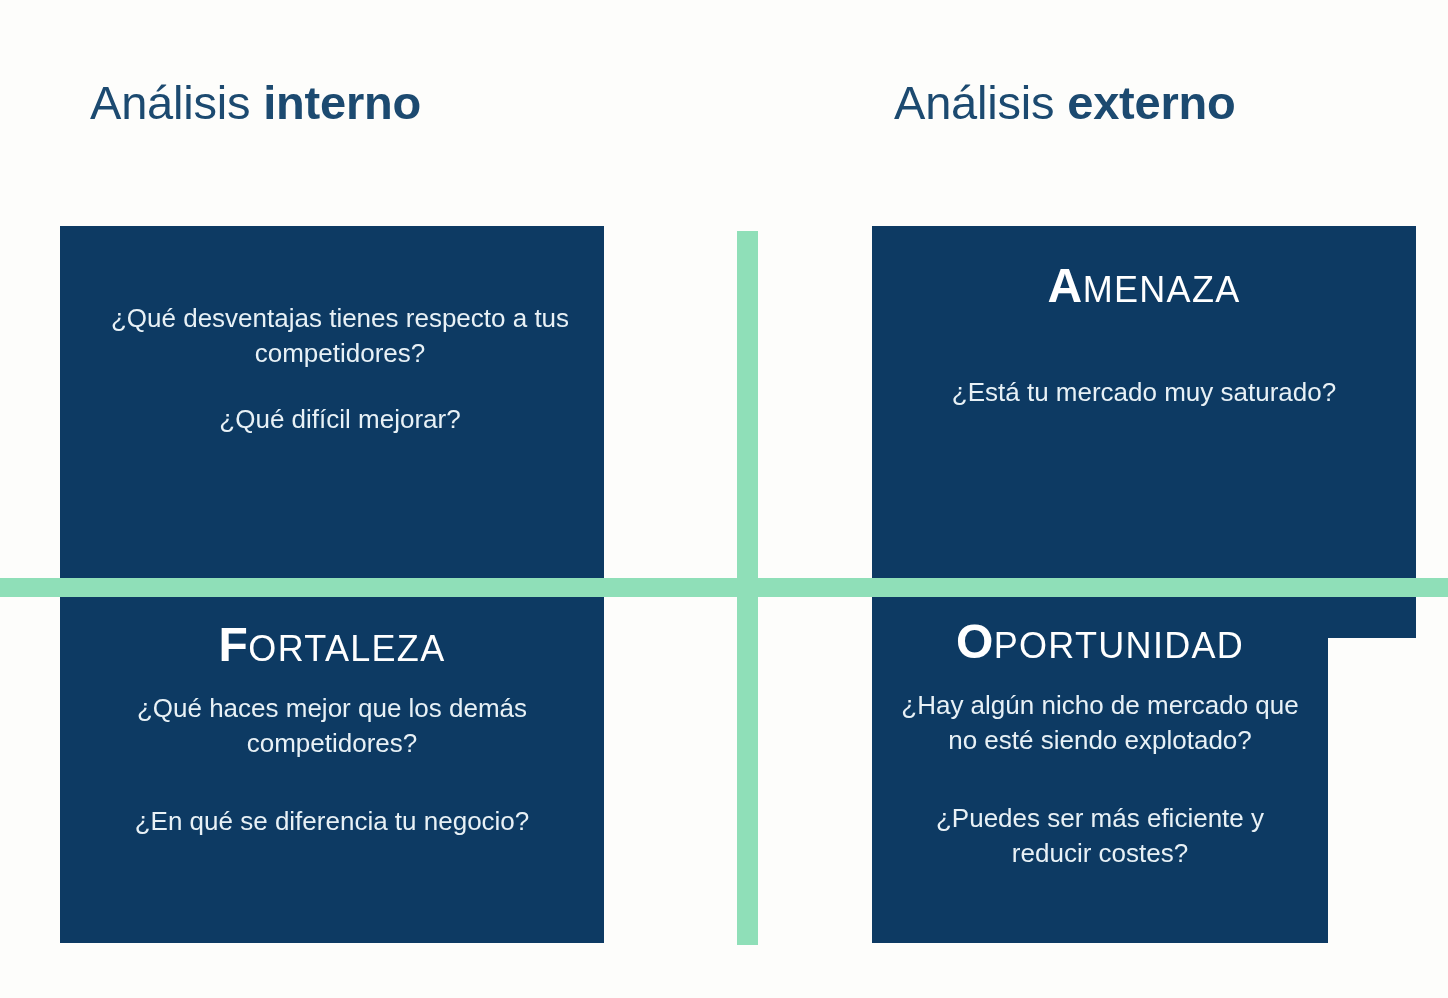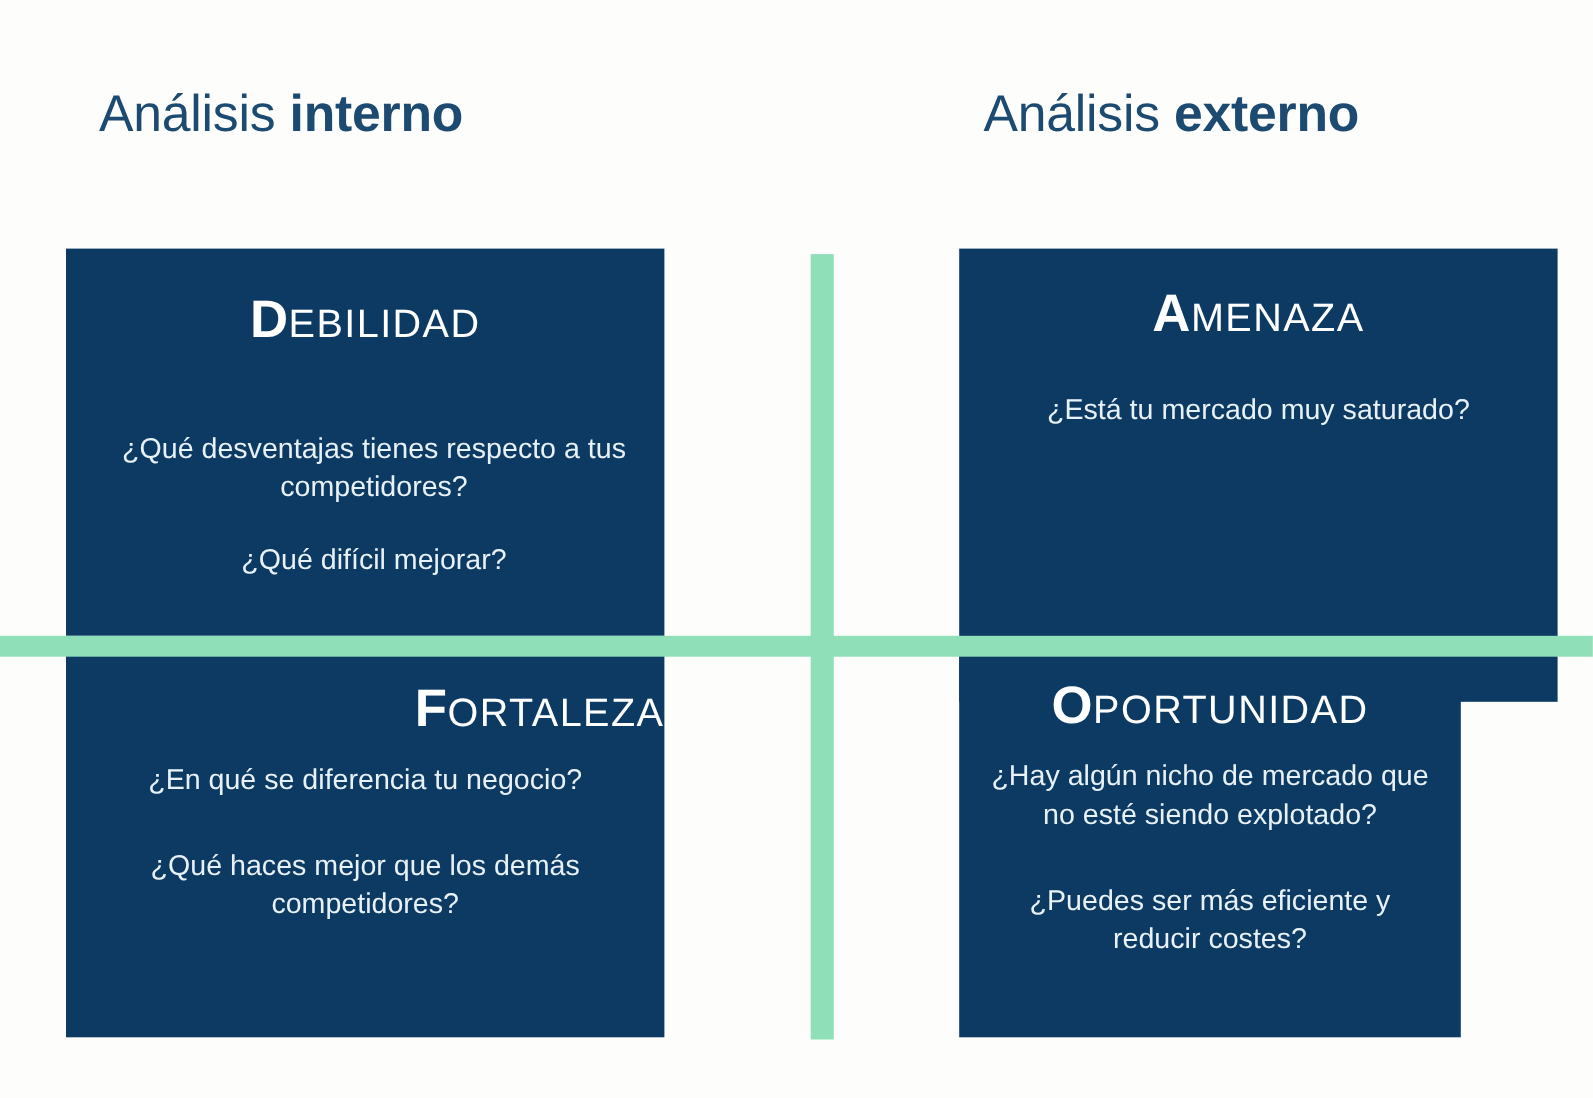--- a/index.html
+++ b/index.html
@@ -95,68 +95,65 @@
     color: #e8f1f6;
     padding: 0 24px;
   }
   .q-body .qline + .qline { margin-top: 31px; }
 
   
   #quadrant-weakness .q-title    { margin-top: 41px; }
   #quadrant-weakness .q-body     { margin-top: 75px; padding-left: 40px; }
 
   #quadrant-threat .q-title      { margin-top: 36px; }
-  #quadrant-threat .q-body       { margin-top: 45px; }
+  #quadrant-threat .q-body       { margin-top: 65px; }
 
-  #quadrant-strength .q-title    { margin-top: 25px; text-align: right; }
+  #quadrant-strength .q-title    { margin-top: 25px; }
   #quadrant-strength .q-body     { margin-top: 22px; }
   #quadrant-strength .q-body .qline + .qline { margin-top: 43px; }
 
   #quadrant-opportunity .q-title { margin-top: 22px; }
   #quadrant-opportunity .q-body  { margin-top: 22px; }
   #quadrant-opportunity .q-body .qline + .qline { margin-top: 43px; }
 </style>
 </head>
 <body>
 
 <div class="headings">
   <div class="heading" id="heading-internal">
     <span class="reg">Análisis </span><span class="bold">interno</span>
   </div>
   <div class="heading" id="heading-external">
     <span class="reg">Análisis </span><span class="bold">externo</span>
   </div>
 </div>
 
 <div class="quadrant" id="quadrant-weakness">
-  <div class="q-title">
-    <span class="initial">D</span><span class="rest">EBILIDAD</span>
-  </div>
   <div class="q-body">
     <div class="qline">¿Qué desventajas tienes respecto a tus competidores?</div>
     <div class="qline">¿Qué difícil mejorar?</div>
   </div>
 </div>
 
 <div class="quadrant" id="quadrant-threat">
   <div class="q-title">
     <span class="initial">A</span><span class="rest">MENAZA</span>
   </div>
   <div class="q-body">
     <div class="qline">¿Está tu mercado muy saturado?</div>
   </div>
 </div>
 
 <div class="quadrant" id="quadrant-strength">
   <div class="q-title">
     <span class="initial">F</span><span class="rest">ORTALEZA</span>
   </div>
   <div class="q-body">
+    <div class="qline">¿Qué haces mejor que los demás competidores?</div>
     <div class="qline">¿En qué se diferencia tu negocio?</div>
-    <div class="qline">¿Qué haces mejor que los demás competidores?</div>
   </div>
 </div>
 
 <div class="quadrant" id="quadrant-opportunity">
   <div class="q-title">
     <span class="initial">O</span><span class="rest">PORTUNIDAD</span>
   </div>
   <div class="q-body">
     <div class="qline">¿Hay algún nicho de mercado que no esté siendo explotado?</div>
     <div class="qline">¿Puedes ser más eficiente y reducir costes?</div>

